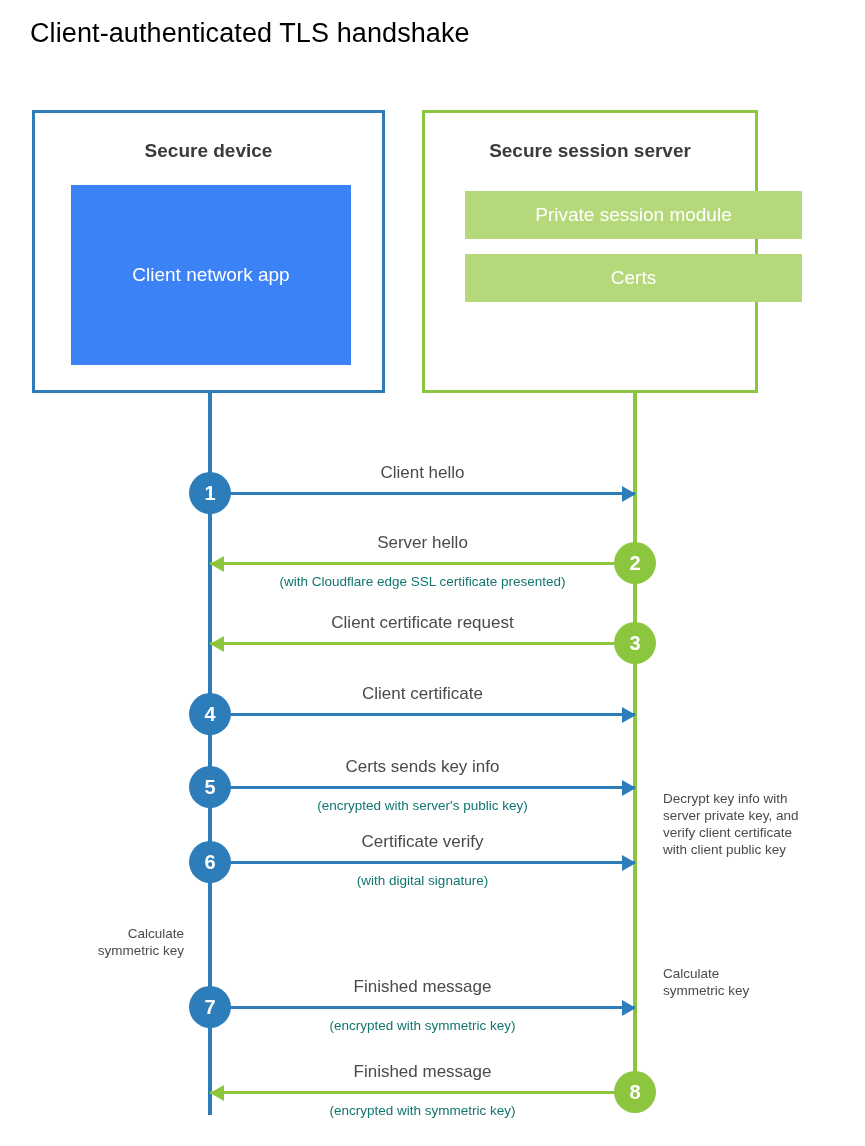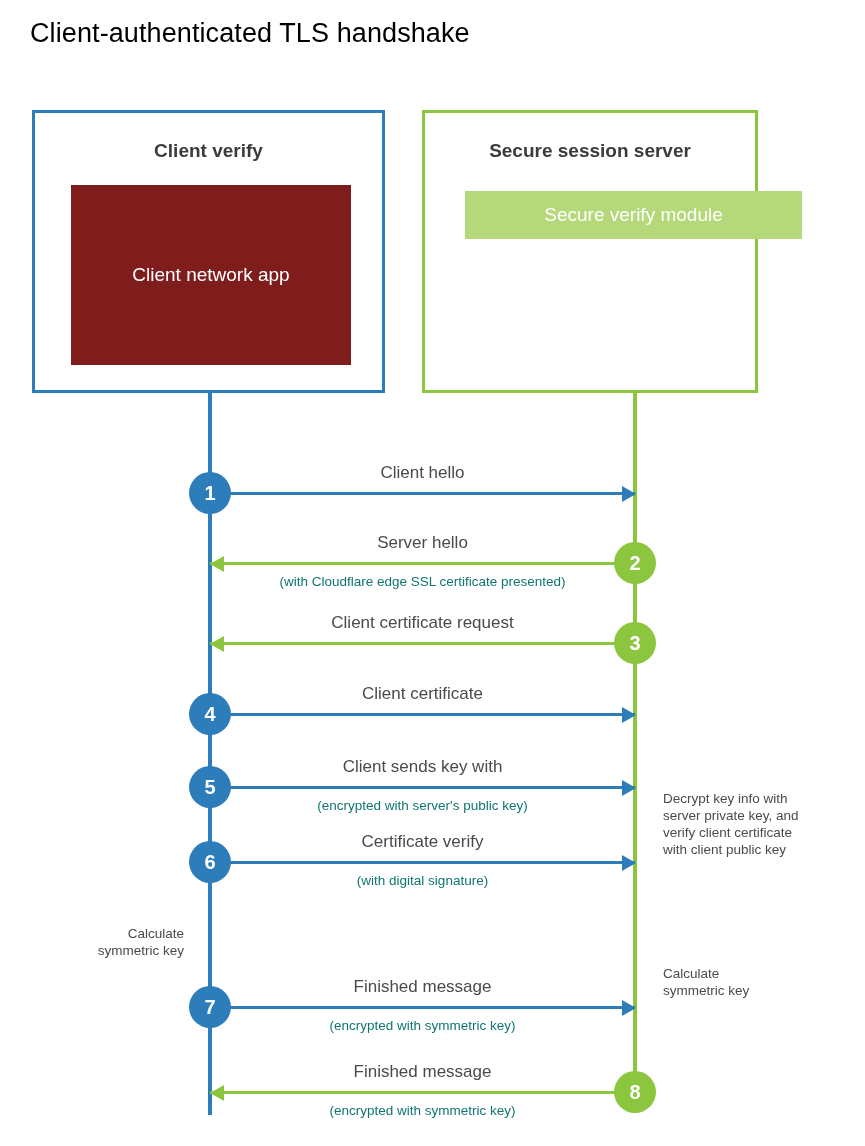--- a/index.html
+++ b/index.html
@@ -58,21 +58,21 @@
     color: #3b3b3b;
   }
 
   
   #client-network-app {
     position: absolute;
     left: 36px;
     top: 72px;
     width: 280px;
     height: 180px;
-    background: #7f1d1d;
+    background: #3b82f6;
     color: #ffffff;
     font-size: 19px;
     line-height: 28px;
     display: flex;
     align-items: center;
     justify-content: center;
     text-align: center;
   }
 
   
@@ -204,28 +204,29 @@
     text-align: left;
     margin-top: 40px;
   }
 </style>
 </head>
 <body>
 
 <div id="diagram-title">Client-authenticated TLS handshake</div>
 
 <div class="actor-box" id="client-device-box">
-  <div class="actor-title">Client verify</div>
+  <div class="actor-title">Secure device</div>
   <div id="client-network-app">Client network
 app</div>
 </div>
 
 <div class="actor-box" id="secure-server-box">
   <div class="actor-title">Secure session server</div>
-  <div class="server-item" id="server-item-0">Secure verify module</div>
+  <div class="server-item" id="server-item-0">Private session module</div>
+  <div class="server-item" id="server-item-1">Certs</div>
 </div>
 
 <div class="lifeline" id="lifeline-client"></div>
 <div class="lifeline" id="lifeline-server"></div>
 
 <div id="messages-layer">
     <div class="message" style="top: 493px;">
       <div class="msg-line blue"></div>
       <div class="arrow-head right"></div>
       <div class="msg-label">Client hello</div>
@@ -246,21 +247,21 @@
     <div class="step-circle server" style="top: 622px;">3</div>
     <div class="message" style="top: 714px;">
       <div class="msg-line blue"></div>
       <div class="arrow-head right"></div>
       <div class="msg-label">Client certificate</div>
     </div>
     <div class="step-circle client" style="top: 693px;">4</div>
     <div class="message" style="top: 787px;">
       <div class="msg-line blue"></div>
       <div class="arrow-head right"></div>
-      <div class="msg-label">Client sends key with</div>
+      <div class="msg-label">Certs sends key info</div>
       <div class="msg-sublabel">(encrypted with server's public key)</div>
     </div>
     <div class="step-circle client" style="top: 766px;">5</div>
     <div class="message" style="top: 862px;">
       <div class="msg-line blue"></div>
       <div class="arrow-head right"></div>
       <div class="msg-label">Certificate verify</div>
       <div class="msg-sublabel">(with digital signature)</div>
     </div>
     <div class="step-circle client" style="top: 841px;">6</div>

